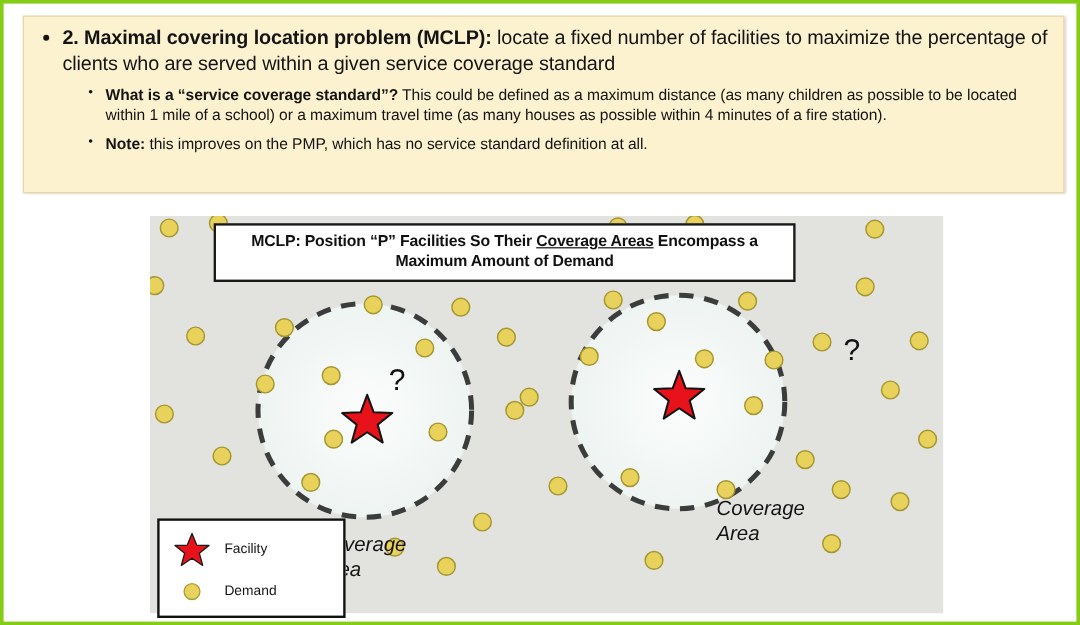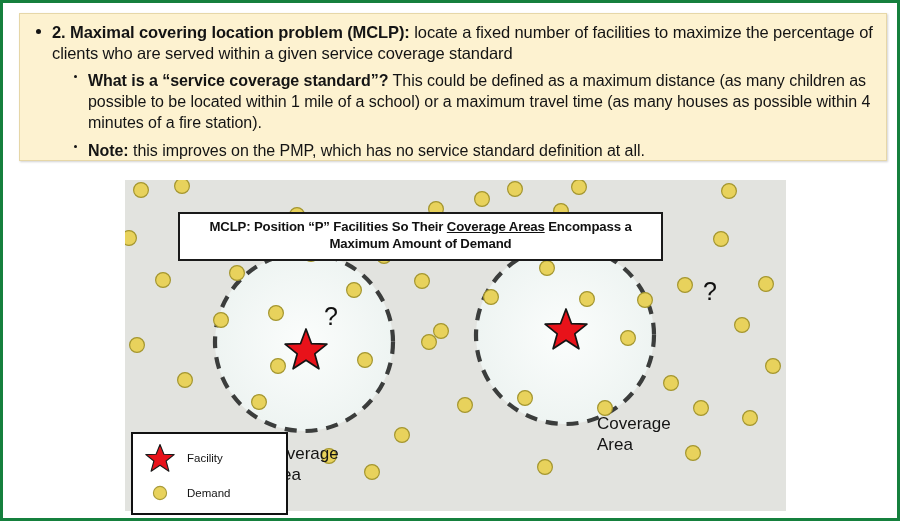--- a/index.html
+++ b/index.html
@@ -11,21 +11,21 @@
     width: 900px;
     height: 521px;
     font-family: "Liberation Sans", sans-serif;
     overflow: hidden;
   }
   #slide {
     position: relative;
     width: 900px;
     height: 521px;
     box-sizing: border-box;
-    border: 3px solid #15803d;
+    border: 3px solid #84cc16;
     background: #ffffff;
   }
 
   
   #bullet-panel {
     position: absolute;
     left: 16px;
     top: 10px;
     width: 868px;
     height: 148px;
@@ -50,21 +50,21 @@
     width: 5px;
     height: 5px;
     border-radius: 50%;
     background: #141414;
   }
   .lvl1 b { font-weight: bold; }
   .lvl2-wrap { margin-top: 6px; padding-left: 42px; }
   .lvl2 {
     position: relative;
     padding-left: 16px;
-    font-size: 16px;
+    font-size: 13px;
     line-height: 1.33;
     color: #141414;
     margin-bottom: 7px;
     letter-spacing: -0.05px;
   }
   .lvl2:last-child { margin-bottom: 0; }
   .lvl2 > .dot {
     position: absolute;
     left: 2px;
     top: 5px;
@@ -90,21 +90,21 @@
     left: 0; top: 0;
     width: 661px;
     height: 331px;
     display: block;
   }
 
   
   #mclp-title {
     position: absolute;
     left: 53px;
-    top: 32px;
+    top: 6px;
     width: 485px;
     box-sizing: border-box;
     background: #ffffff;
     border: 2px solid #1a1a1a;
     padding: 5px 6px 6px 6px;
     text-align: center;
     font-size: 13.2px;
     font-weight: bold;
     line-height: 1.28;
     color: #111111;
@@ -113,20 +113,21 @@
   #mclp-title .u { text-decoration: underline; }
 
   
   .cov-label {
     position: absolute;
     font-size: 17px;
     color: #141414;
     line-height: 1.22;
     text-align: left;
     white-space: pre-line;
+    font-style: italic;
   }
   #cov-label-left { left: 140px; top: 264px; }
   #cov-label-right { left: 472px; top: 234px; }
 
   
   #legend {
     position: absolute;
     left: 6px;
     top: 252px;
     width: 157px;

